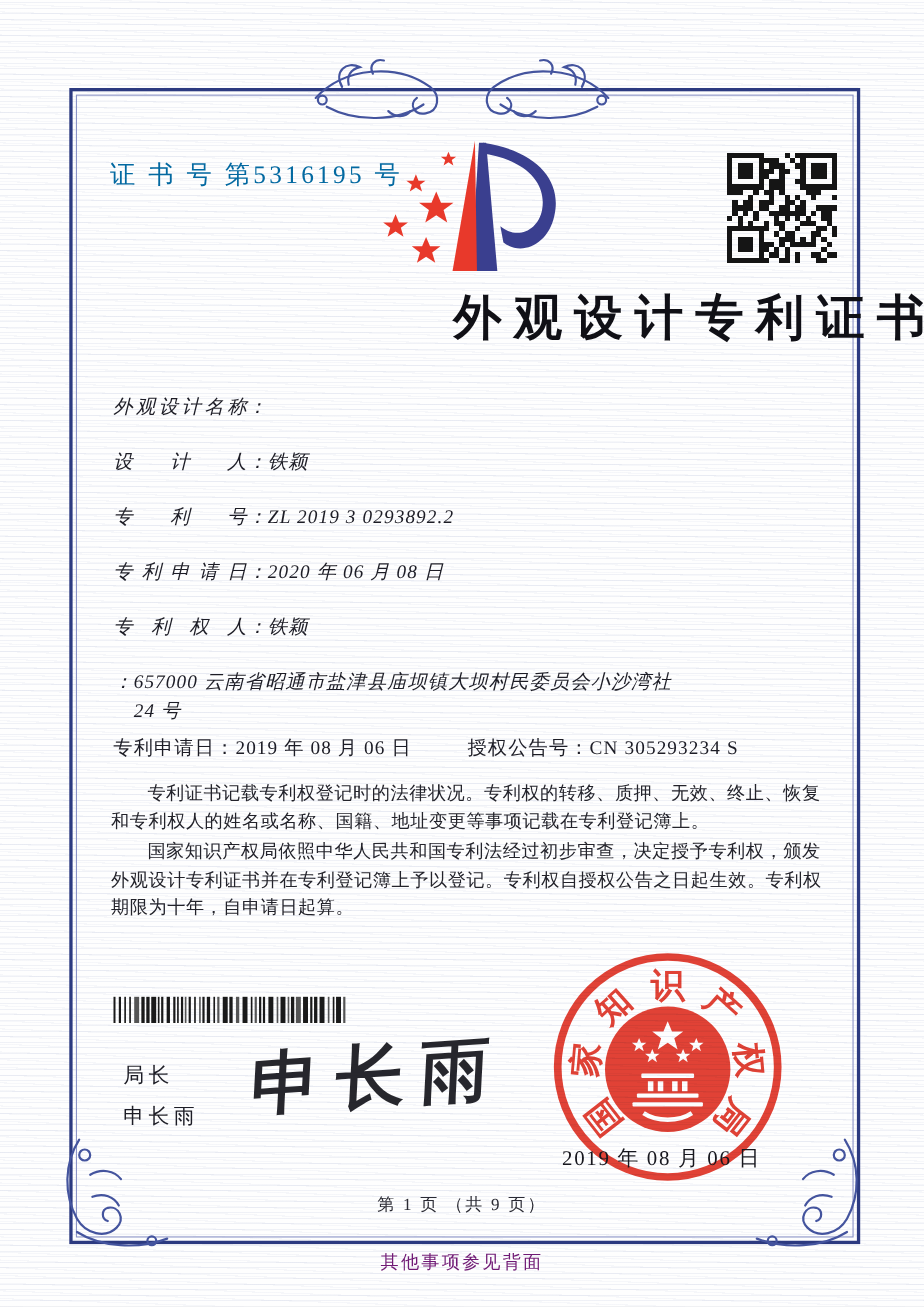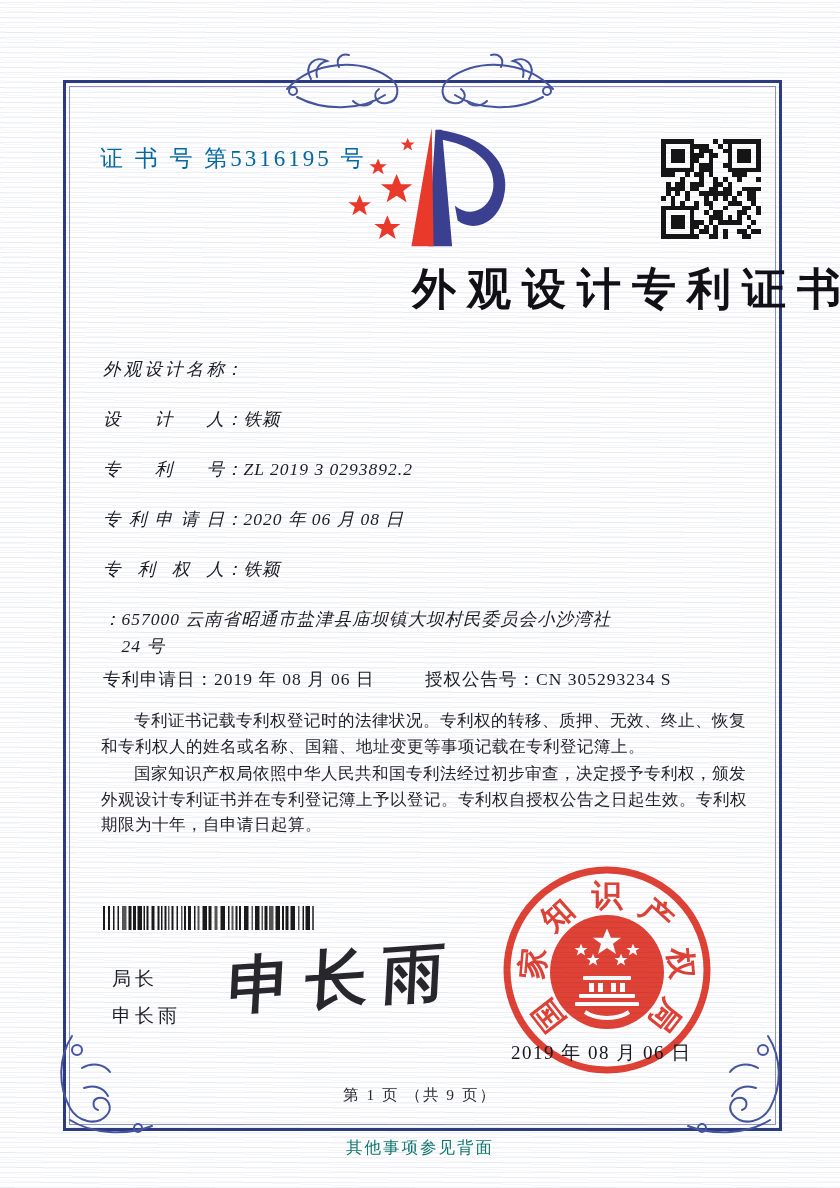--- a/index.html
+++ b/index.html
@@ -68,21 +68,21 @@
   .seal{position:absolute;left:497px;top:860px;width:220px;height:220px;mix-blend-mode:multiply;opacity:.93;}
   .seal-date{
     position:absolute;left:511px;top:1040px;font-size:19px;letter-spacing:1.5px;color:#17171e;
   }
   .page-footer{
     position:absolute;left:0;top:1085px;width:100%;text-align:center;
     font-size:15.5px;letter-spacing:2px;color:#2a2a33;
   }
   .back-note{
     position:absolute;left:0;top:1137px;width:100%;text-align:center;
-    font-size:16.5px;letter-spacing:2px;color:#0f766e;
+    font-size:16.5px;letter-spacing:2px;color:#701a75;
   }
   .ornament-top{position:absolute;left:283px;top:49px;}
   .ornament-bl{position:absolute;left:50px;top:1028px;}
   .ornament-br{position:absolute;left:670px;top:1028px;}
 </style>
 </head>
 <body>
 
 <div class="page">
 

